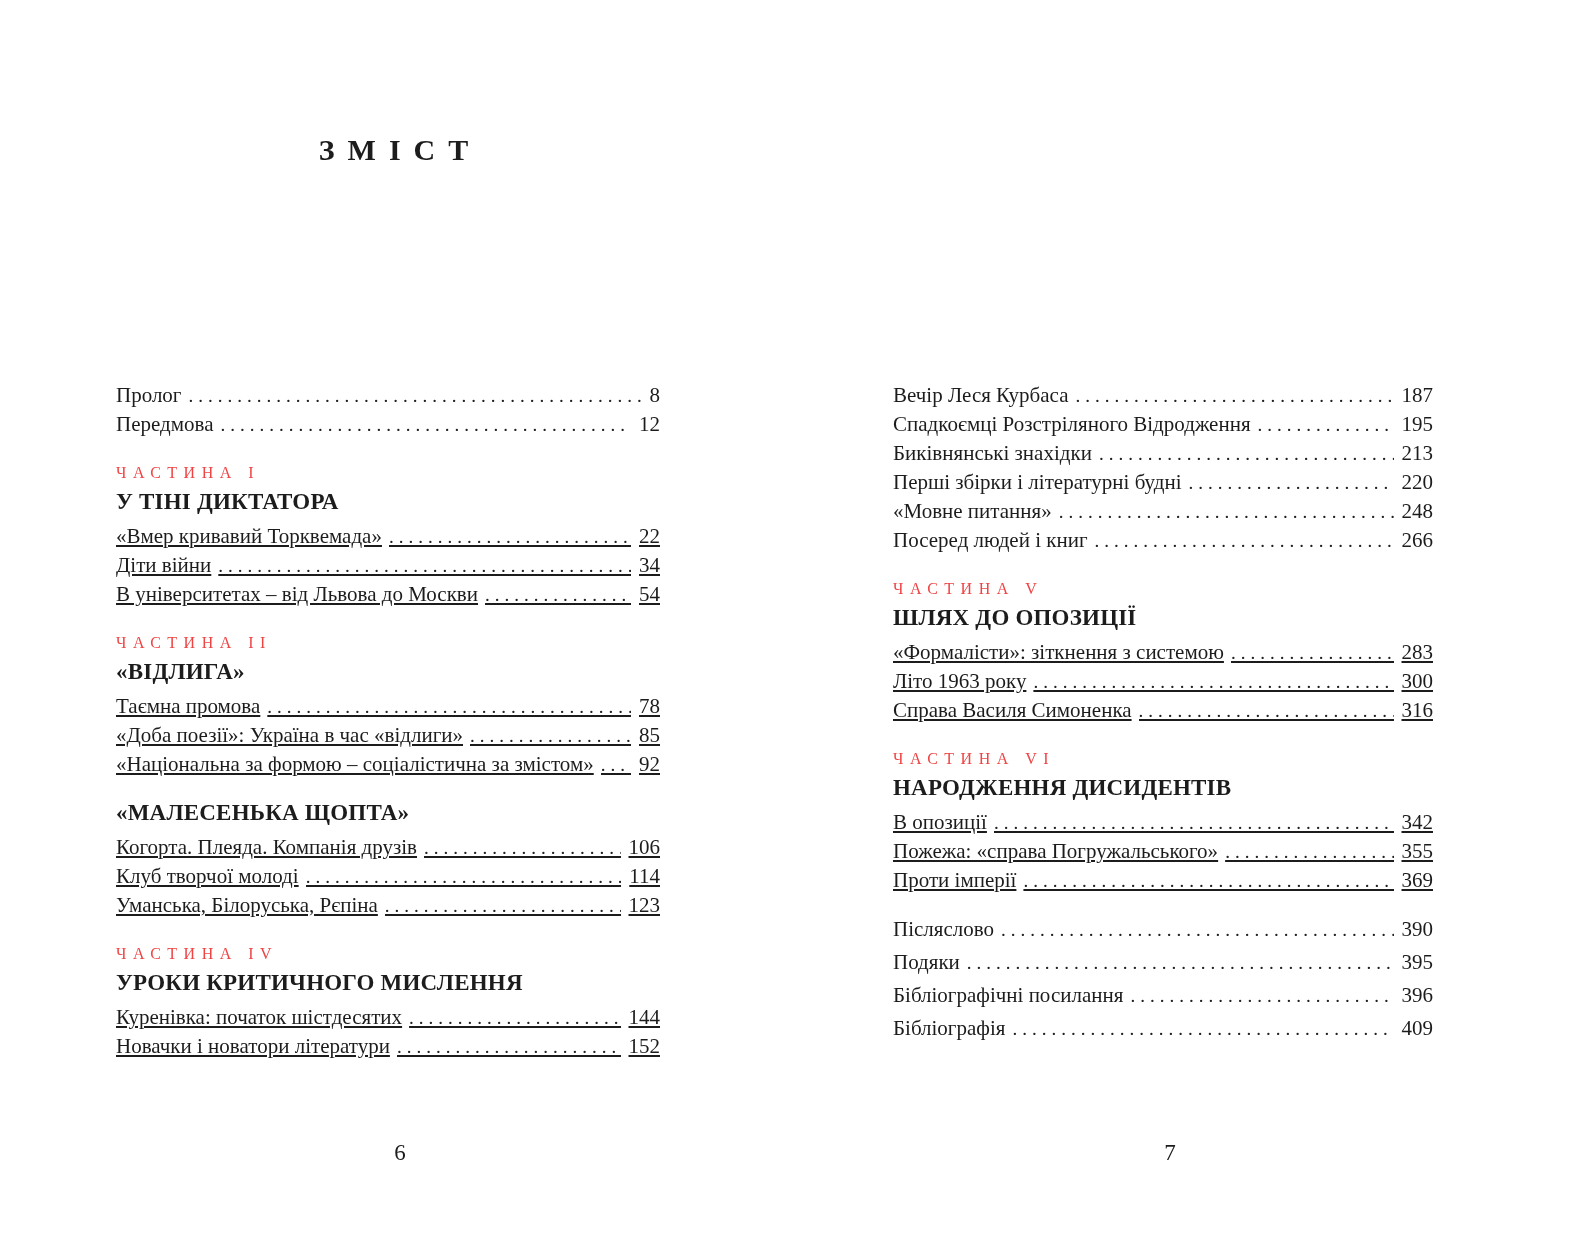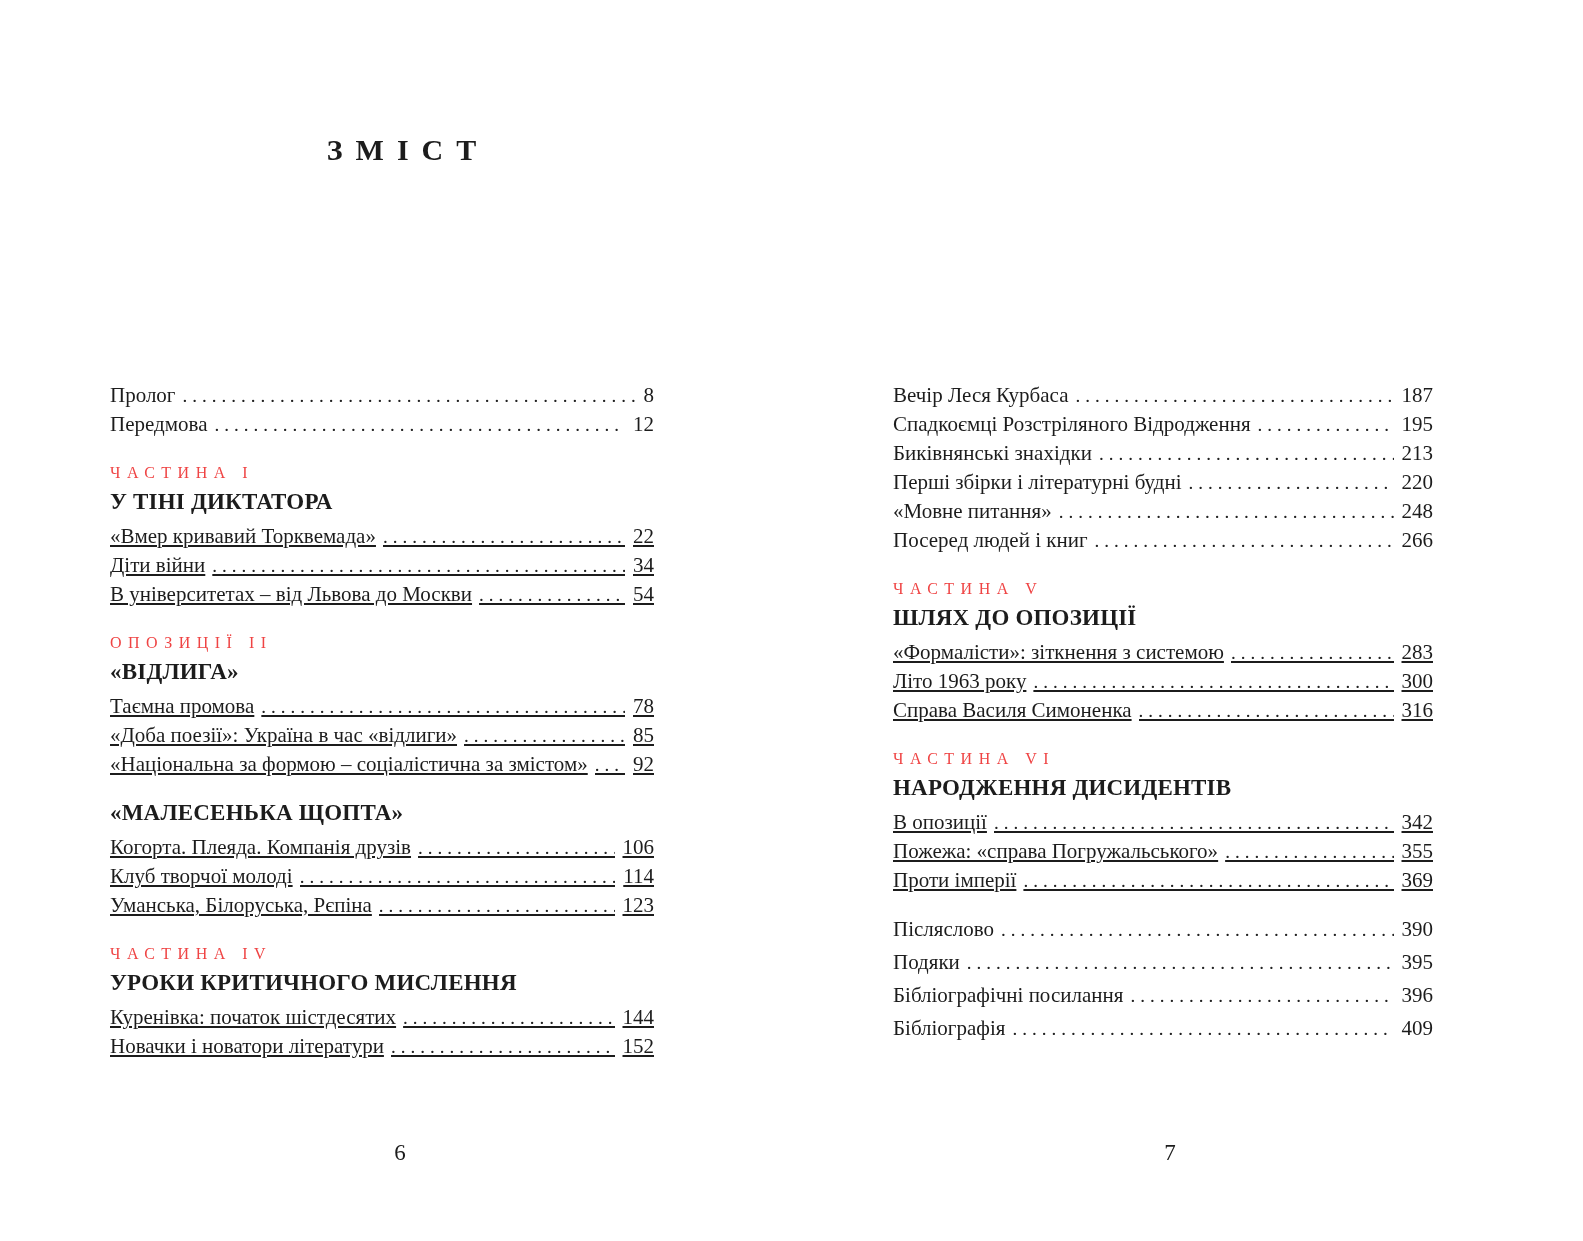--- a/index.html
+++ b/index.html
@@ -4,25 +4,25 @@
 <style>
   html,body{margin:0;padding:0;}
   body{
     width:1583px;height:1241px;position:relative;overflow:hidden;
     background:#ffffff;color:#1c1c1c;
     font-family:"Liberation Serif", serif;
     -webkit-font-smoothing:antialiased;
   }
   .title{
     position:absolute;top:130px;left:0;width:790px;text-align:center;
-    font-size:30px;font-weight:700;letter-spacing:13px;padding-left:13px;
+    font-size:30px;font-weight:700;letter-spacing:13px;padding-left:5px;
     line-height:40px;
   }
   .col{position:absolute;top:381px;}
-  #col-left{left:110px;width:544px;}
+  #col-left{left:116px;width:544px;}
   #col-right{left:893px;width:540px;}
   .entry{
     display:flex;align-items:baseline;
     font-size:21px;line-height:29px;white-space:nowrap;
   }
   .entry .t{flex:0 0 auto;}
   .entry .dots{flex:1 1 auto;overflow:hidden;margin:0 8px 0 7px;}
   .entry .dots::after{
     content:"....................................................................................................................................";
     letter-spacing:5px;font-size:19px;color:#222;
@@ -77,21 +77,21 @@
       </div>
       <div class="entry">
         <span class="t">В університетах – від Львова до Москви</span>
         <span class="dots"></span>
         <span class="pg">54</span>
       </div>
     </div>
   </div>
 
   <div class="section">
-    <div class="part-label">ОПОЗИЦІЇ II</div>
+    <div class="part-label">ЧАСТИНА II</div>
     <div class="part-heading">«ВІДЛИГА»</div>
     <div class="entries">
       <div class="entry">
         <span class="t">Таємна промова</span>
         <span class="dots"></span>
         <span class="pg">78</span>
       </div>
       <div class="entry">
         <span class="t">«Доба поезії»: Україна в час «відлиги»</span>
         <span class="dots"></span>

